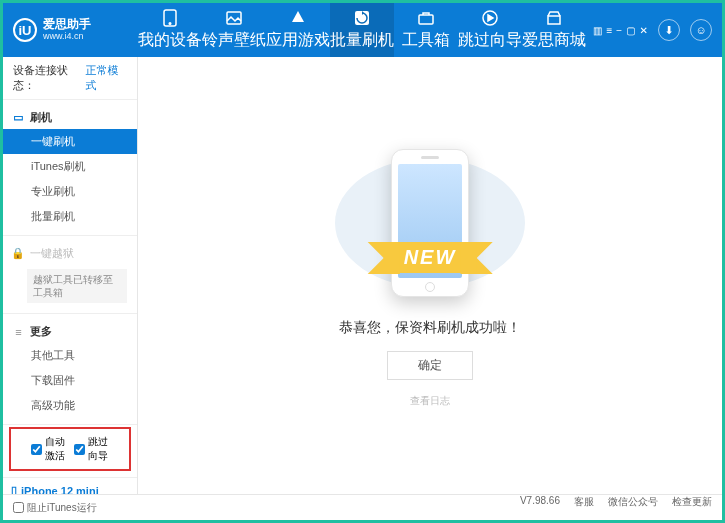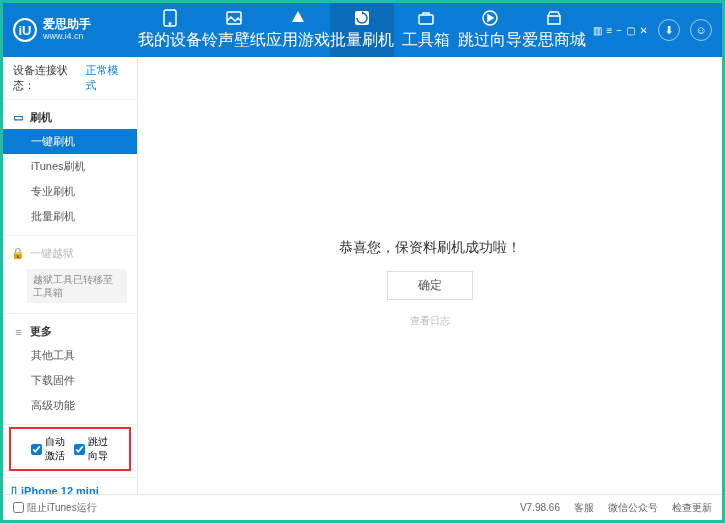--- a/index.html
+++ b/index.html
@@ -26,21 +26,21 @@
 .side-head { display: flex; align-items: center; gap: 6px; padding: 4px 10px; color: #333; font-weight: bold; cursor: pointer; }
 .side-head.muted { color: #bbb; font-weight: normal; }
 .side-sub { padding: 5px 10px 5px 28px; color: #555; cursor: pointer; }
 .side-sub.active { background: #0b7cd6; color: #fff; }
 .side-note { margin: 4px 10px 4px 24px; padding: 4px 6px; background: #f4f4f4; color: #888; font-size: 10px; line-height: 1.3; }
 .checks-wrap { margin: 2px 6px 6px; border: 2px solid #d33; padding: 6px 20px; display: flex; gap: 8px; }
 .chk { display: flex; align-items: center; gap: 3px; font-size: 10px; }
 .chk input { accent-color: #0b7cd6; width: 11px; height: 11px; }
 .device-sec { flex: 1; padding: 6px 8px; border-top: 1px solid #eee; }
 .device-name { color: #0b7cd6; font-weight: bold; font-size: 11px; margin-bottom: 3px; display: flex; gap: 4px; align-items: center; }
-.footer { height: 26px; border-top: 1px solid #e6e6e6; display: flex; align-items: center; font-size: 10px; color: #666; padding: 0 10px; }
+.footer { height: 26px; border-top: 1px solid #e6e6e6; display: flex; font-size: 10px; color: #666; padding: 0 10px; }
 .footer .spacer { flex: 1; }
 .footer .flink { margin-left: 14px; cursor: pointer; }
 .main { flex: 1; display: flex; flex-direction: column; align-items: center; justify-content: center; position: relative; }
 .phone-ill { width: 190px; height: 160px; position: relative; display: flex; align-items: center; justify-content: center; }
 .oval { position: absolute; width: 190px; height: 130px; background: #e9f1f8; border-radius: 50%; top: 15px; }
 .phone { position: relative; width: 78px; height: 148px; background: #fff; border-radius: 12px; box-shadow: 0 6px 18px rgba(0,0,0,0.2); border: 1px solid #e5e5e5; z-index: 2; }
 .phone::before { content: ""; position: absolute; top: 14px; left: 6px; right: 6px; bottom: 18px; background: linear-gradient(#cde6ff,#9cc8f2); border-radius: 2px; }
 .phone .earpiece { position: absolute; top: 6px; left: 50%; transform: translateX(-50%); width: 18px; height: 3px; background: #ddd; border-radius: 2px; }
 .phone .homebtn { position: absolute; bottom: 4px; left: 50%; transform: translateX(-50%); width: 10px; height: 10px; border: 1px solid #ddd; border-radius: 50%; }
 .ribbon { position: absolute; z-index: 3; bottom: 30px; left: 50%; transform: translateX(-50%); }
@@ -193,20 +193,30 @@
       <div class="device-sec">
         <div class="device-name">
           <span>▯</span>
           <span>iPhone 12 mini</span>
         </div>
 
       </div>
     </div>
 
     <div class="main">
+      <div class="phone-ill">
+        <div class="oval"></div>
+        <div class="phone">
+          <div class="earpiece"></div>
+          <div class="homebtn"></div>
+        </div>
+        <div class="ribbon">
+            <div class="ribbon-body">NEW</div>
+          </div>
+      </div>
       <div class="success-msg">恭喜您，保资料刷机成功啦！</div>
       <button class="ok-btn">确定</button>
       <div class="log-link">查看日志</div>
     </div>
   </div>
 
   <div class="footer">
     <label class="chk">
       <input type="checkbox" style="">
       <span>阻止iTunes运行</span>

